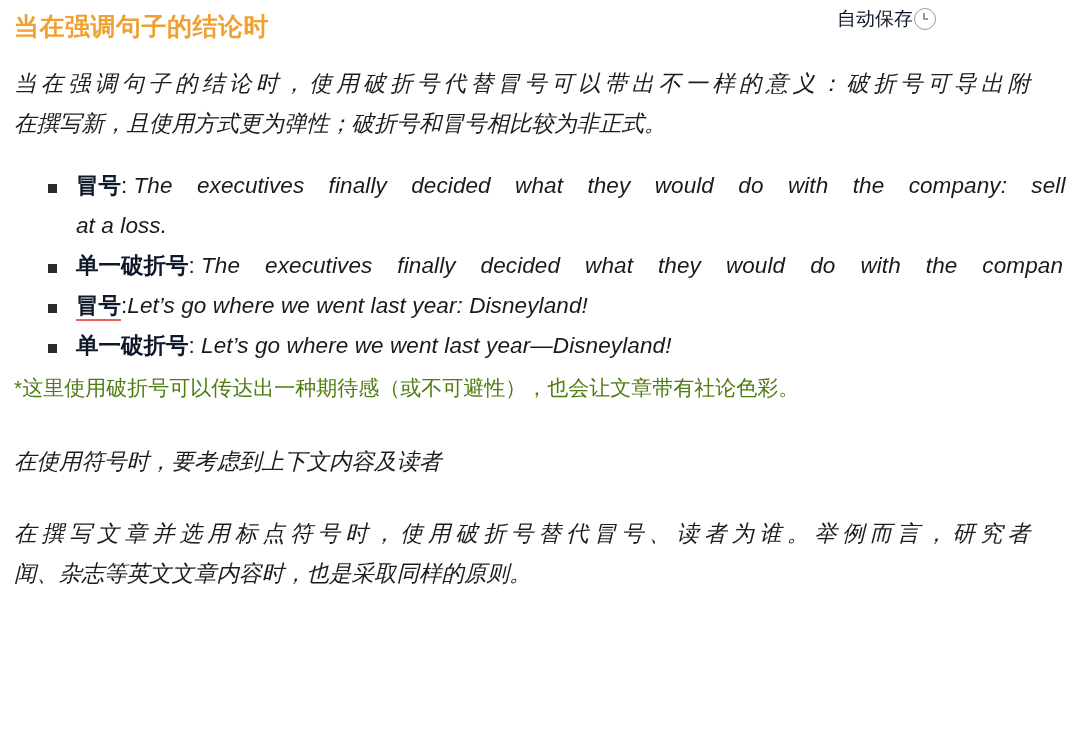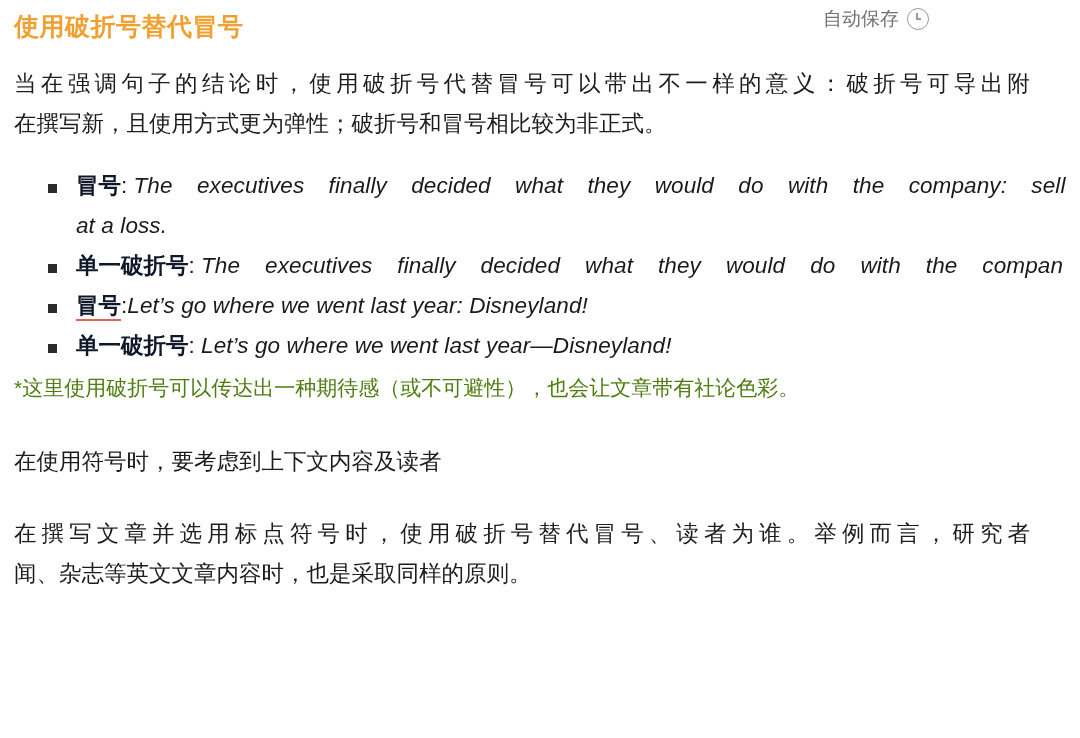--- a/index.html
+++ b/index.html
@@ -34,26 +34,26 @@
     left: 0;
     top: 10px;
     font-size: 25px;
     font-weight: bold;
     color: #f0a030;
     letter-spacing: 0.5px;
     white-space: nowrap;
   }
   .autosave {
     position: absolute;
-    right: 137px;
+    right: 130px;
     top: 6px;
     display: flex;
     align-items: center;
-    gap: 8px;
-    color: #737373;
+    gap: 1px;
+    color: #0f172a;
     font-size: 19px;
   }
   .clock-icon {
     display: inline-block;
     width: 20px;
     height: 20px;
     border: 1.6px solid #9a9a9a;
     border-radius: 50%;
     position: relative;
     flex: 0 0 auto;
@@ -76,20 +76,21 @@
     height: 1.6px;
     background: #9a9a9a;
   }
 
   
   .para {
     font-size: 22.5px;
     line-height: 40px;
     color: #1c1c1c;
     margin: 0;
+    font-style: italic;
   }
   .para.intro {
     margin-top: 8px;
   }
   .para.section-head {
     margin-top: 36px;
   }
   .para.closing {
     margin-top: 32px;
   }
@@ -143,21 +144,21 @@
     margin: 4px 0 0 0;
     color: #4d7c0f;
   }
 </style>
 </head>
 <body>
 
 <div class="page">
 
   <div class="header">
-    <div class="doc-title">使用破折号替代冒号</div>
+    <div class="doc-title">当在强调句子的结论时</div>
     <div class="autosave">
       <span>自动保存</span>
       <span class="clock-icon"></span>
     </div>
   </div>
 
   <p class="para intro">
     <span class="justify-line spread" style="width:1016px">当在强调句子的结论时，使用破折号代替冒号可以带出不一样的意义：破折号可导出附</span>
     <span class="justify-line">在撰写新，且使用方式更为弹性；破折号和冒号相比较为非正式。</span>
   </p>

